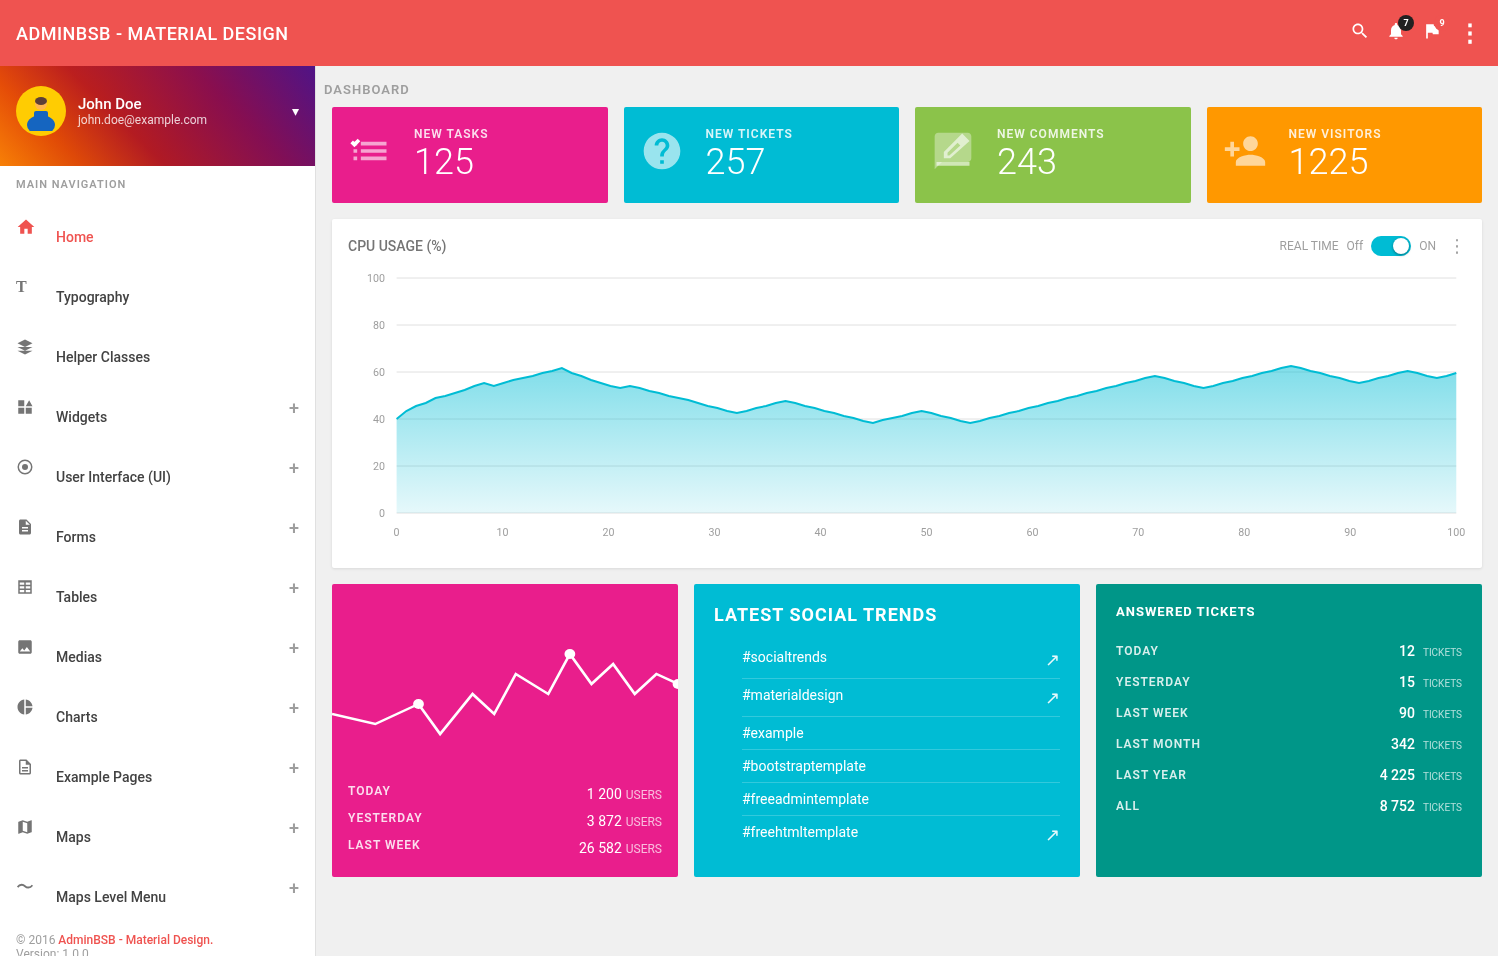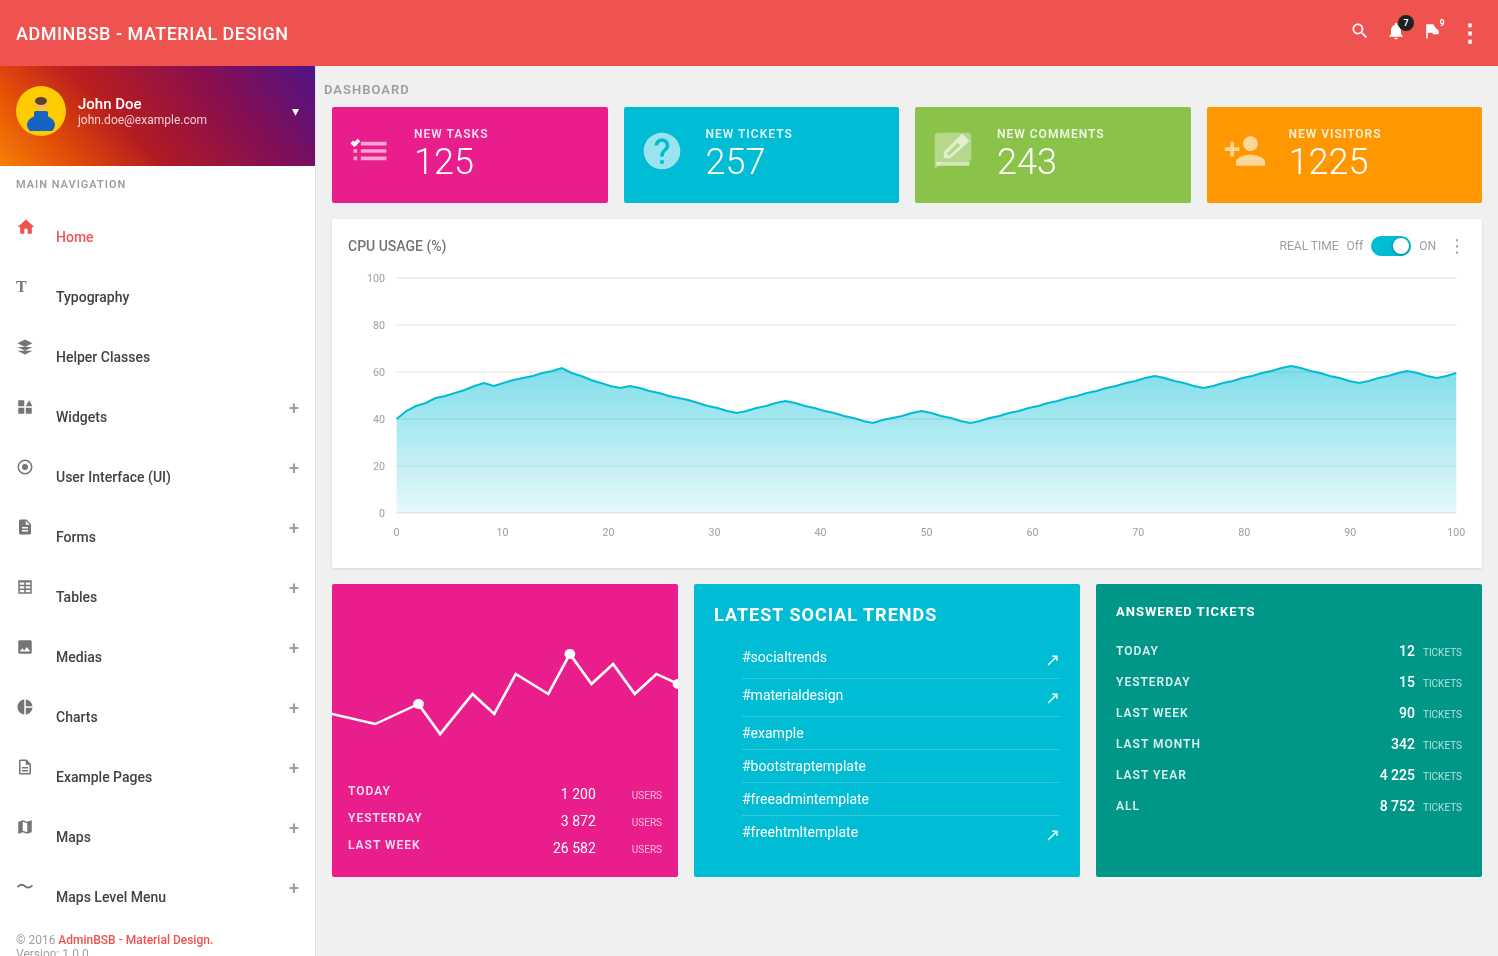--- a/index.html
+++ b/index.html
@@ -146,21 +146,21 @@
       flex: 1;
       padding: 0;
       overflow: hidden;
       min-width: 300px;
     }
     .sparkline-chart { height: 180px; position: relative; }
     .sparkline-stats { padding: 16px; }
     .sparkline-row { display: flex; justify-content: space-between; padding: 4px 0; }
     .sparkline-label { color: rgba(255,255,255,0.85); font-size: 12px; font-weight: 600; letter-spacing: 1px; }
     .sparkline-val { color: white; font-size: 14px; font-weight: 400; }
-    .sparkline-unit { color: rgba(255,255,255,0.7); font-size: 10px; margin-left: 32px; }
+    .sparkline-unit { color: rgba(255,255,255,0.7); font-size: 12px; }
 
     
     .social-card {
       background: #00bcd4;
       border-radius: 2px;
       flex: 1;
       padding: 20px;
     }
     .social-title { color: white; font-size: 18px; font-weight: 700; letter-spacing: 1px; margin-bottom: 16px; }
     .social-item { display: flex; align-items: flex-start; padding: 8px 0; border-bottom: 1px solid rgba(255,255,255,0.2); margin-left: 28px; }

